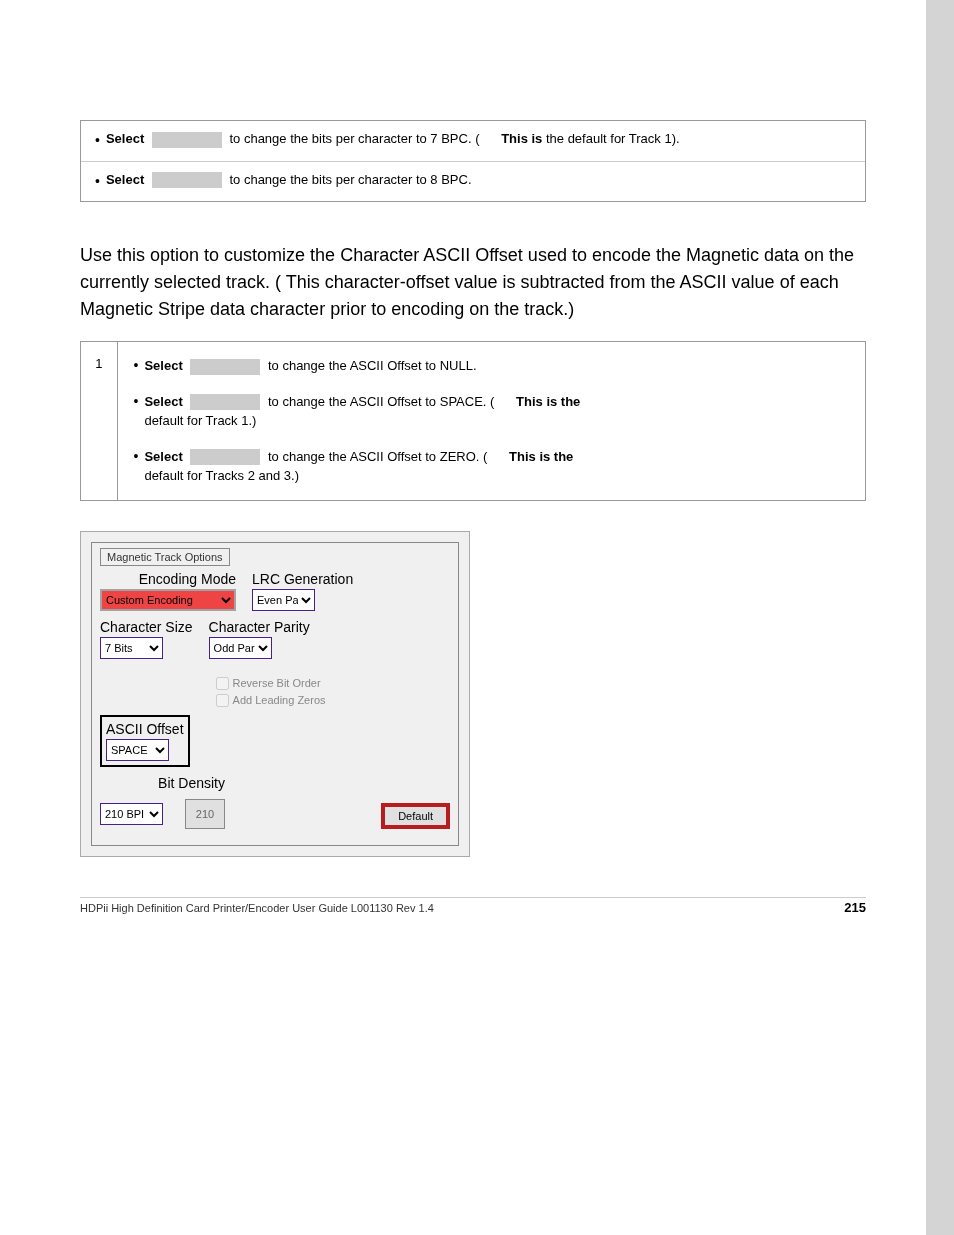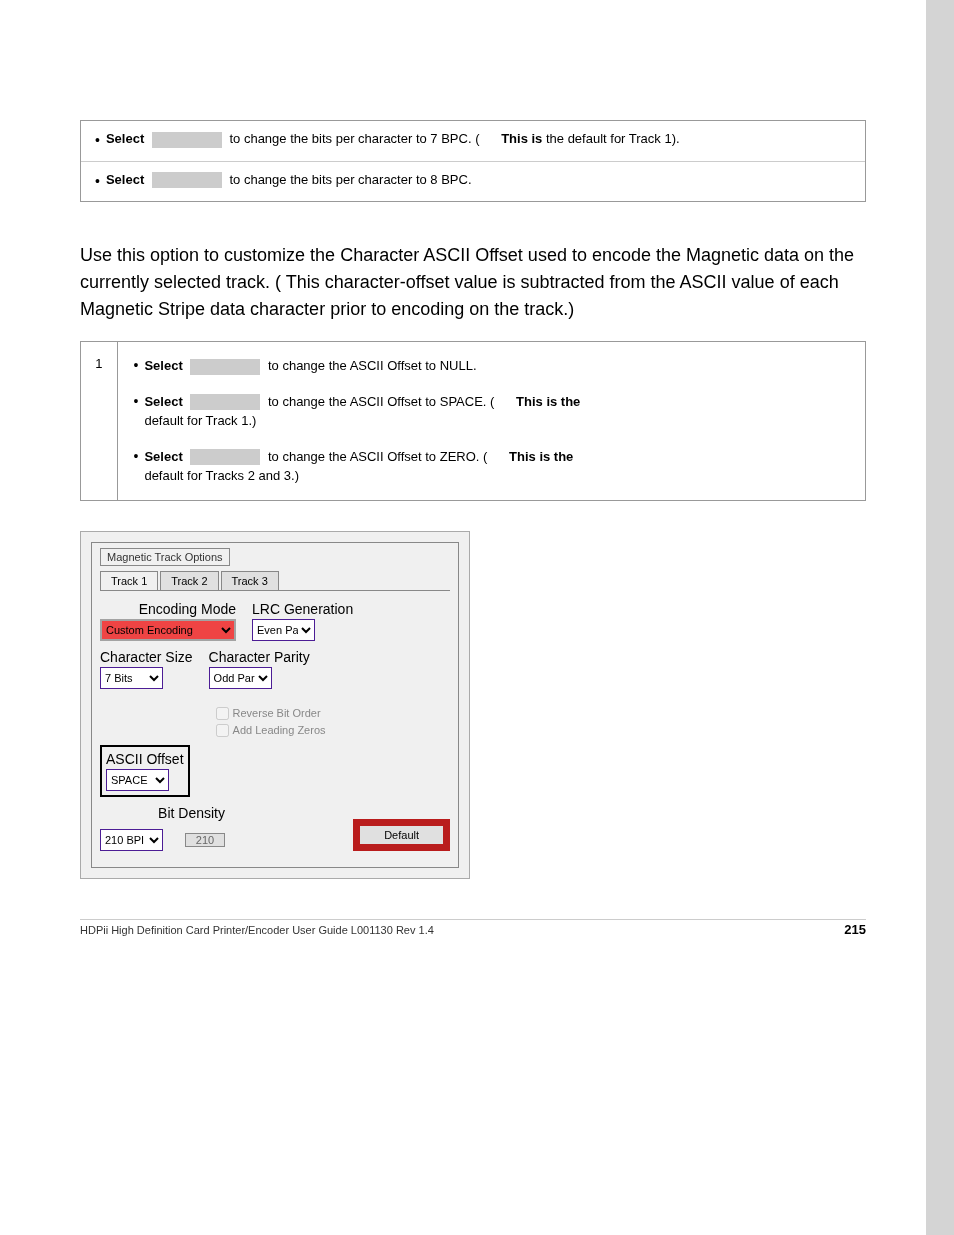--- a/index.html
+++ b/index.html
@@ -212,33 +212,33 @@
 
     .dialog-bit-density {
       display: flex;
       align-items: center;
       gap: 22px;
       margin-top: 6px;
     }
 
     .bit-density-num {
       width: 40px;
-      height: 14px;
+      height: 30px;
       font-size: 11px;
       border: 1px solid #888;
       background: #e0e0e0;
       text-align: center;
       color: #666;
     }
 
     .default-btn {
-      padding: 3px 24px;
+      padding: 3px 13px;
       font-size: 11px;
       background: #e0e0e0;
-      border: 7px solid #b91c1c;
+      border: 4px solid #b91c1c;
       cursor: pointer;
     }
 
     
     .footer {
       margin-top: 40px;
       display: flex;
       justify-content: space-between;
       align-items: baseline;
       border-top: 1px solid #ccc;
@@ -325,25 +325,20 @@
     </tbody>
       </table>
   </div>
 
   <div class="dialog-container">
     <div style="border: 1px solid #888; padding: 8px; background: #f0f0f0;">
       <div class="dialog-title-bar">
         <span style="border: 1px solid #888; padding: 2px 6px; font-size: 11px; background: #f0f0f0;">Magnetic Track Options</span>
       </div>
 
-      <div class="dialog-tabs">
-        <div class="dialog-tab active">Track 1</div>
-        <div class="dialog-tab">Track 2</div>
-        <div class="dialog-tab">Track 3</div>
-      </div>
 
       <div class="dialog-row">
         <div class="dialog-field">
           <label class="dialog-label">Encoding Mode</label>
           <select class="dialog-select">
             <option>Custom Encoding</option>
           </select>
         </div>
         <div class="dialog-field">
           <label class="dialog-label">LRC Generation</label>

